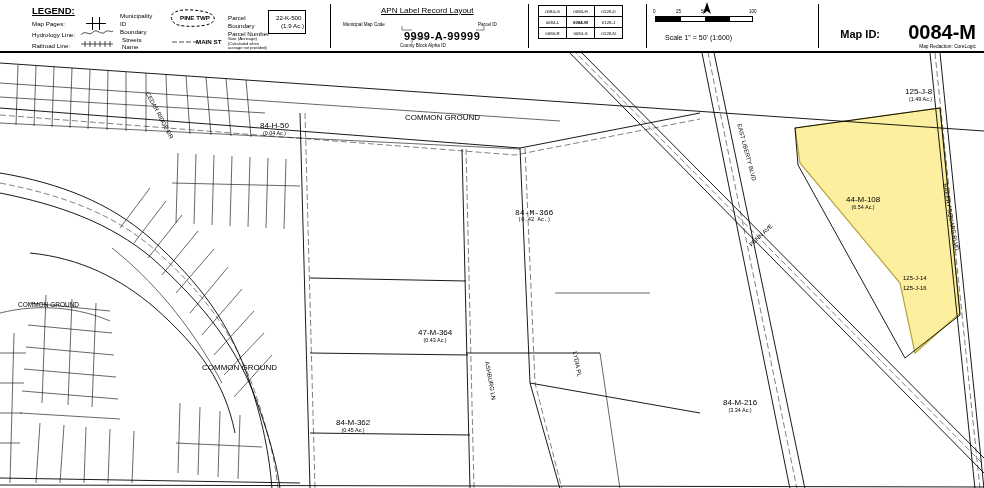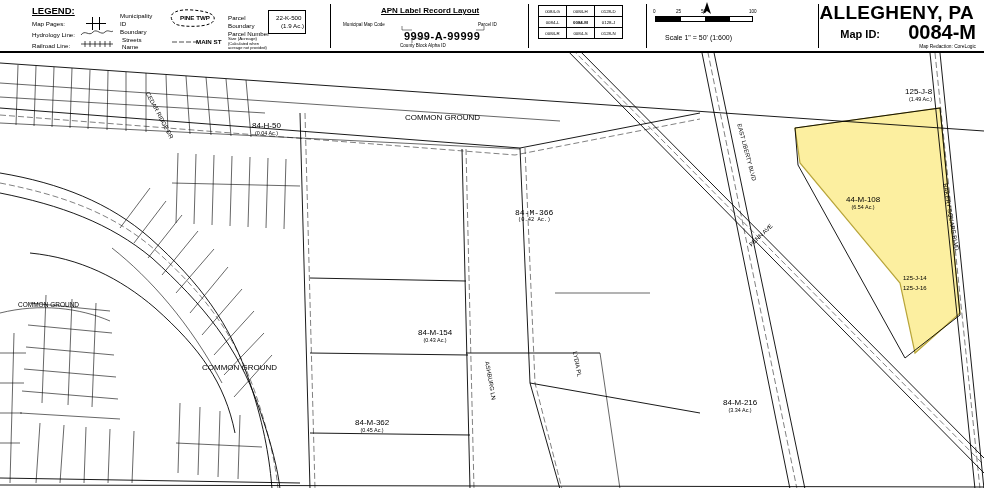--- a/index.html
+++ b/index.html
@@ -23,21 +23,21 @@
     position:absolute;left:32px;top:5px;font-size:9.5px;font-weight:bold;
     text-decoration:underline;
   }
   .leg-label{position:absolute;font-size:6.2px;white-space:nowrap;}
   .vline{position:absolute;width:1px;background:#000;}
   .sq-grid{position:absolute;}
   .sq-grid div{position:absolute;background:#000;}
 
   
   .apn-title{
-    position:absolute;left:381px;top:6px;font-size:8px;font-weight:bold;
+    position:absolute;left:381px;top:6px;font-size:8px;font-weight:normal;
     text-decoration:underline;
   }
   .apn-num{
     position:absolute;left:404px;top:30px;font-size:11px;font-weight:bold;
     letter-spacing:.5px;
   }
   .apn-cap{position:absolute;font-size:4.6px;white-space:nowrap;}
 
   
   .mini-table{position:absolute;left:538px;top:5px;border-collapse:collapse;}
@@ -184,21 +184,20 @@
         <i style="left:0;width:24.5px;"></i>
         <i style="left:49px;width:24.5px;"></i>
       </div>
     </div>
     <div class="sb-num" style="left:653px;top:9px;">0</div>
     <div class="sb-num" style="left:676px;top:9px;">25</div>
     <div class="sb-num" style="left:701px;top:9px;">50</div>
     <div class="sb-num" style="left:749px;top:9px;">100</div>
     <div class="scale-text">Scale 1" = 50' (1:600)</div>
 
-    <div class="county">ALLEGHENY, PA</div>
     <div class="mapid-label">Map ID:</div>
     <div class="mapid-val">0084-M</div>
     <div class="redaction">Map Redaction: CoreLogic</div>
   </div>
 
   <div class="map">
 
     <svg width="984" height="436">
       <defs>
         <style>
@@ -323,33 +322,33 @@
         <path d="M706,-10 L797,436"></path>
         <path d="M566,-10 L984,412"></path>
         <path d="M935,0 L980,436"></path>
         <path d="M0,130 C62,142 112,160 154,196 C206,242 236,284 256,342 C270,384 276,414 278,436"></path>
         <path d="M305,60 L315,436"></path>
         <path d="M466,96 L474,436"></path>
         <path d="M525,95 L535,330 L562,436"></path>
       </g>
     </svg>
 
-    <div class="mlabel" style="left:252px;top:68px;">
+    <div class="mlabel" style="left:260px;top:68px;">
       <span>84-H-50</span>
       <span class="sub">(0.04 Ac.)</span>
     </div>
     <div class="mlabel" style="left:515px;top:155px;font-family:Liberation Mono, monospace;">
       <span>84-M-366</span>
       <span class="sub">(0.42 Ac.)</span>
     </div>
     <div class="mlabel" style="left:418px;top:275px;">
-      <span>84-M-154</span>
+      <span>47-M-364</span>
       <span class="sub">(0.43 Ac.)</span>
     </div>
-    <div class="mlabel" style="left:355px;top:365px;">
+    <div class="mlabel" style="left:336px;top:365px;">
       <span>84-M-362</span>
       <span class="sub">(0.45 Ac.)</span>
     </div>
     <div class="mlabel" style="left:723px;top:345px;">
       <span>84-M-216</span>
       <span class="sub">(3.34 Ac.)</span>
     </div>
     <div class="mlabel" style="left:846px;top:142px;">
       <span>44-M-108</span>
       <span class="sub">(6.54 Ac.)</span>

